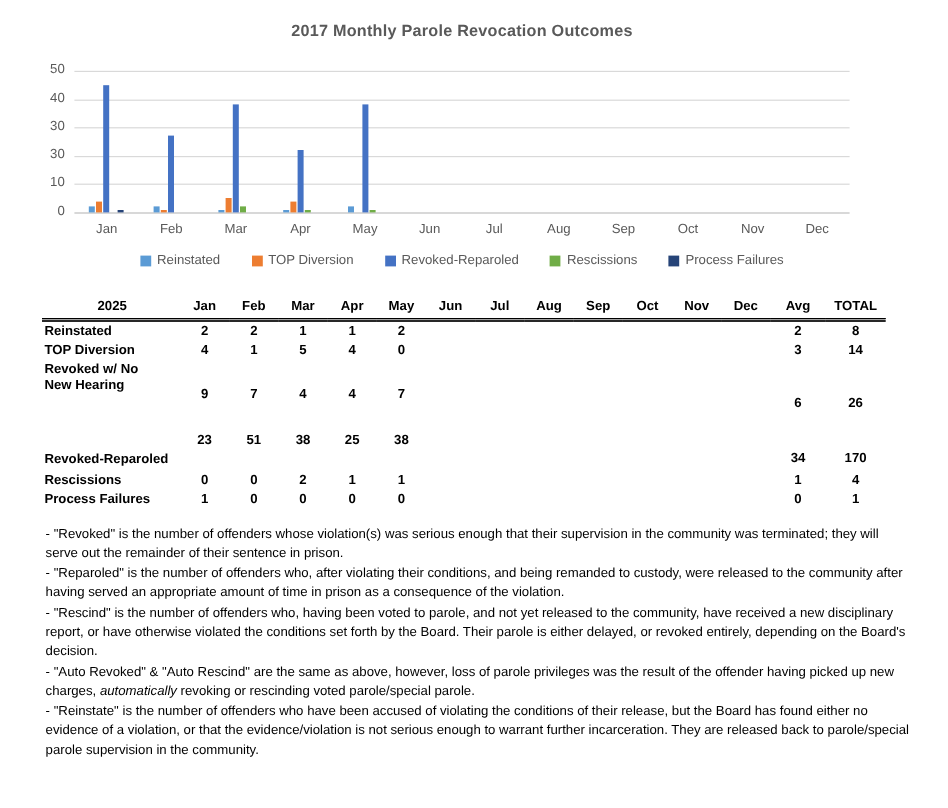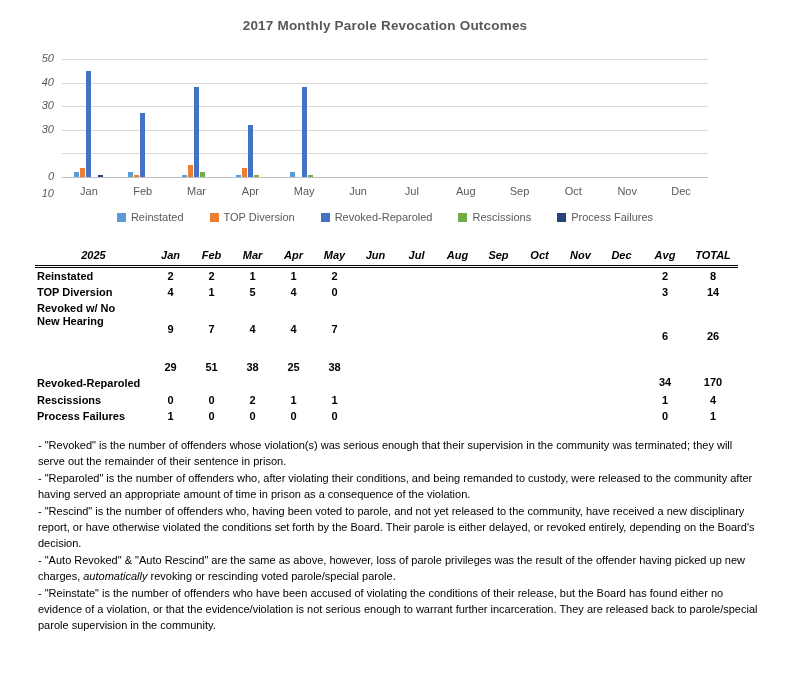--- a/index.html
+++ b/index.html
@@ -6,37 +6,37 @@
   .page{position:relative;width:790px;height:673px;background:#fff;
         font-family:"Liberation Sans",sans-serif;overflow:hidden;}
 
   
   .chart{position:absolute;left:0;top:0;width:790px;height:240px;}
   .chart-title{position:absolute;left:62px;top:18px;width:646px;text-align:center;
                font-size:13.5px;font-weight:bold;color:#595959;letter-spacing:.2px;}
   .plot{position:absolute;left:62px;top:59px;width:646px;height:118px;}
   .gridline{position:absolute;left:0;width:100%;height:1px;background:#d9d9d9;}
   .gridline.base{background:#bfbfbf;}
-  .y-label{position:absolute;width:26px;text-align:right;font-size:11px;color:#595959;font-style:italic;}
+  .y-label{position:absolute;width:26px;text-align:right;font-size:11px;color:#595959;}
   .bar-group{position:absolute;bottom:0;display:flex;align-items:flex-end;justify-content:center;}
   .bar{width:5px;margin:0 .5px;}
   .x-axis{position:absolute;left:62px;top:185px;width:646px;display:flex;}
   .x-label{flex:1;text-align:center;font-size:11px;color:#595959;}
   .legend{position:absolute;left:62px;top:211px;width:646px;display:flex;
           justify-content:center;gap:26px;}
   .legend-item{display:flex;align-items:center;gap:5px;font-size:11px;color:#595959;}
   .swatch{width:9px;height:9px;display:inline-block;}
 
   
   .tbl-wrap{position:absolute;left:35px;top:246px;width:703px;}
   table{border-collapse:collapse;table-layout:fixed;width:703px;
         font-size:11px;font-weight:bold;color:#000;}
   td{padding:0;text-align:center;vertical-align:middle;line-height:13px;}
   td.lbl{text-align:left;padding-left:2px;}
-  thead td{height:19px;border-bottom:3px double #000;font-style:italic;}
+  thead td{height:19px;border-bottom:3px double #000;}
   tr.r-norm td{height:16px;}
   tr.r-tall-a td{height:44px;}
   tr.r-tall-a td.lbl{vertical-align:top;padding-top:2px;}
   tr.r-tall-a td.agg{vertical-align:middle;padding-top:14px;}
   tr.r-tall-b td{height:28px;vertical-align:top;padding-top:3px;}
   tr.r-tall-b td.lbl{vertical-align:bottom;padding-bottom:2px;}
   tr.r-tall-b td.agg{vertical-align:bottom;padding-bottom:3px;text-align:center;}
 
   
   .notes{position:absolute;left:38px;top:437px;width:720px;font-size:11px;
@@ -141,21 +141,21 @@
           <div class="bar" style="height: 0px; background: rgb(68, 114, 196);"></div>
           <div class="bar" style="height: 0px; background: rgb(112, 173, 71);"></div>
           <div class="bar" style="height: 0px; background: rgb(38, 68, 120);"></div>
         </div>
       </div>
     <div id="y-axis">
         <div class="y-label" style="position: absolute; left: 28px; top: 52px;">50</div>
         <div class="y-label" style="position: absolute; left: 28px; top: 75.6px;">40</div>
         <div class="y-label" style="position: absolute; left: 28px; top: 99.2px;">30</div>
         <div class="y-label" style="position: absolute; left: 28px; top: 122.8px;">30</div>
-        <div class="y-label" style="position: absolute; left: 28px; top: 146.4px; margin-top: 41px;">10</div>
+        <div class="y-label" style="position: absolute; left: 28px; top: 146.4px;">10</div>
         <div class="y-label" style="position: absolute; left: 28px; top: 170px;">0</div>
       </div>
     <div class="x-axis" id="x-axis">
         <div class="x-label">Jan</div>
         <div class="x-label">Feb</div>
         <div class="x-label">Mar</div>
         <div class="x-label">Apr</div>
         <div class="x-label">May</div>
         <div class="x-label">Jun</div>
         <div class="x-label">Jul</div>
@@ -274,21 +274,21 @@
             <td></td>
             <td></td>
             <td></td>
             <td></td>
             <td></td>
             <td class="agg">6</td>
             <td class="agg">26</td>
           </tr>
           <tr class="r-tall-b">
             <td class="lbl">Revoked-Reparoled</td>
-            <td>29</td>
+            <td>23</td>
             <td>51</td>
             <td>38</td>
             <td>25</td>
             <td>38</td>
             <td></td>
             <td></td>
             <td></td>
             <td></td>
             <td></td>
             <td></td>

